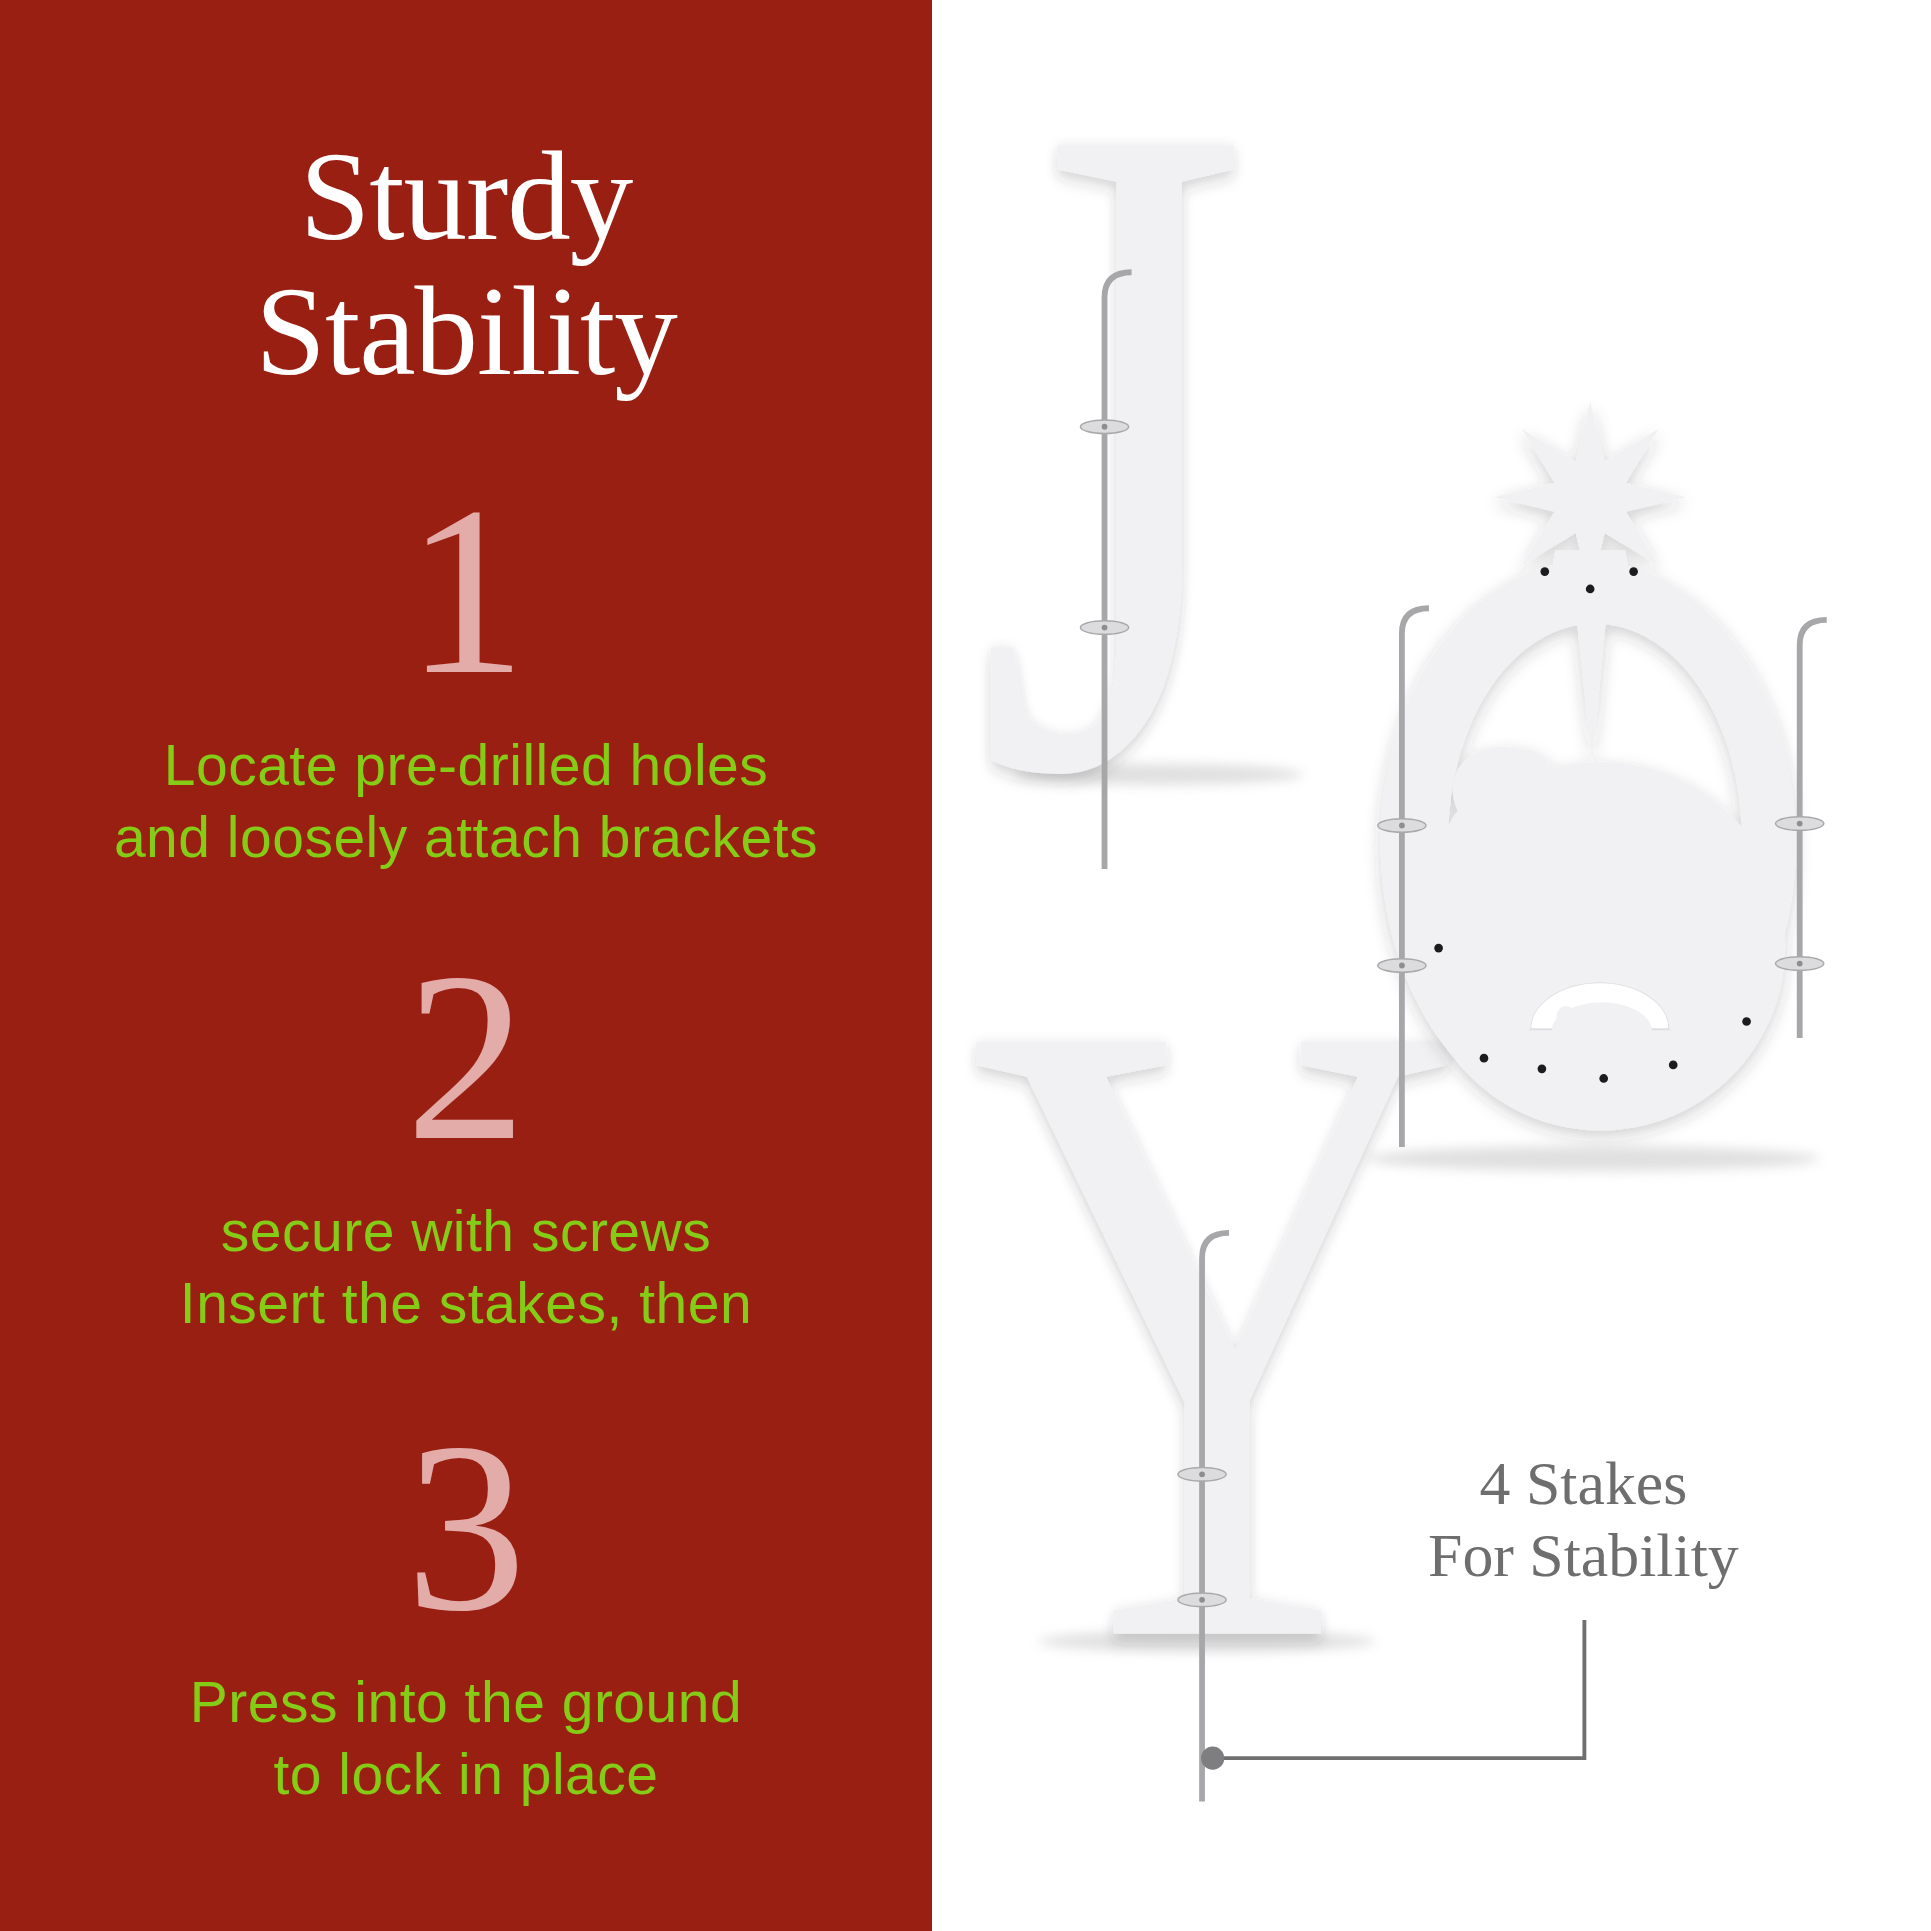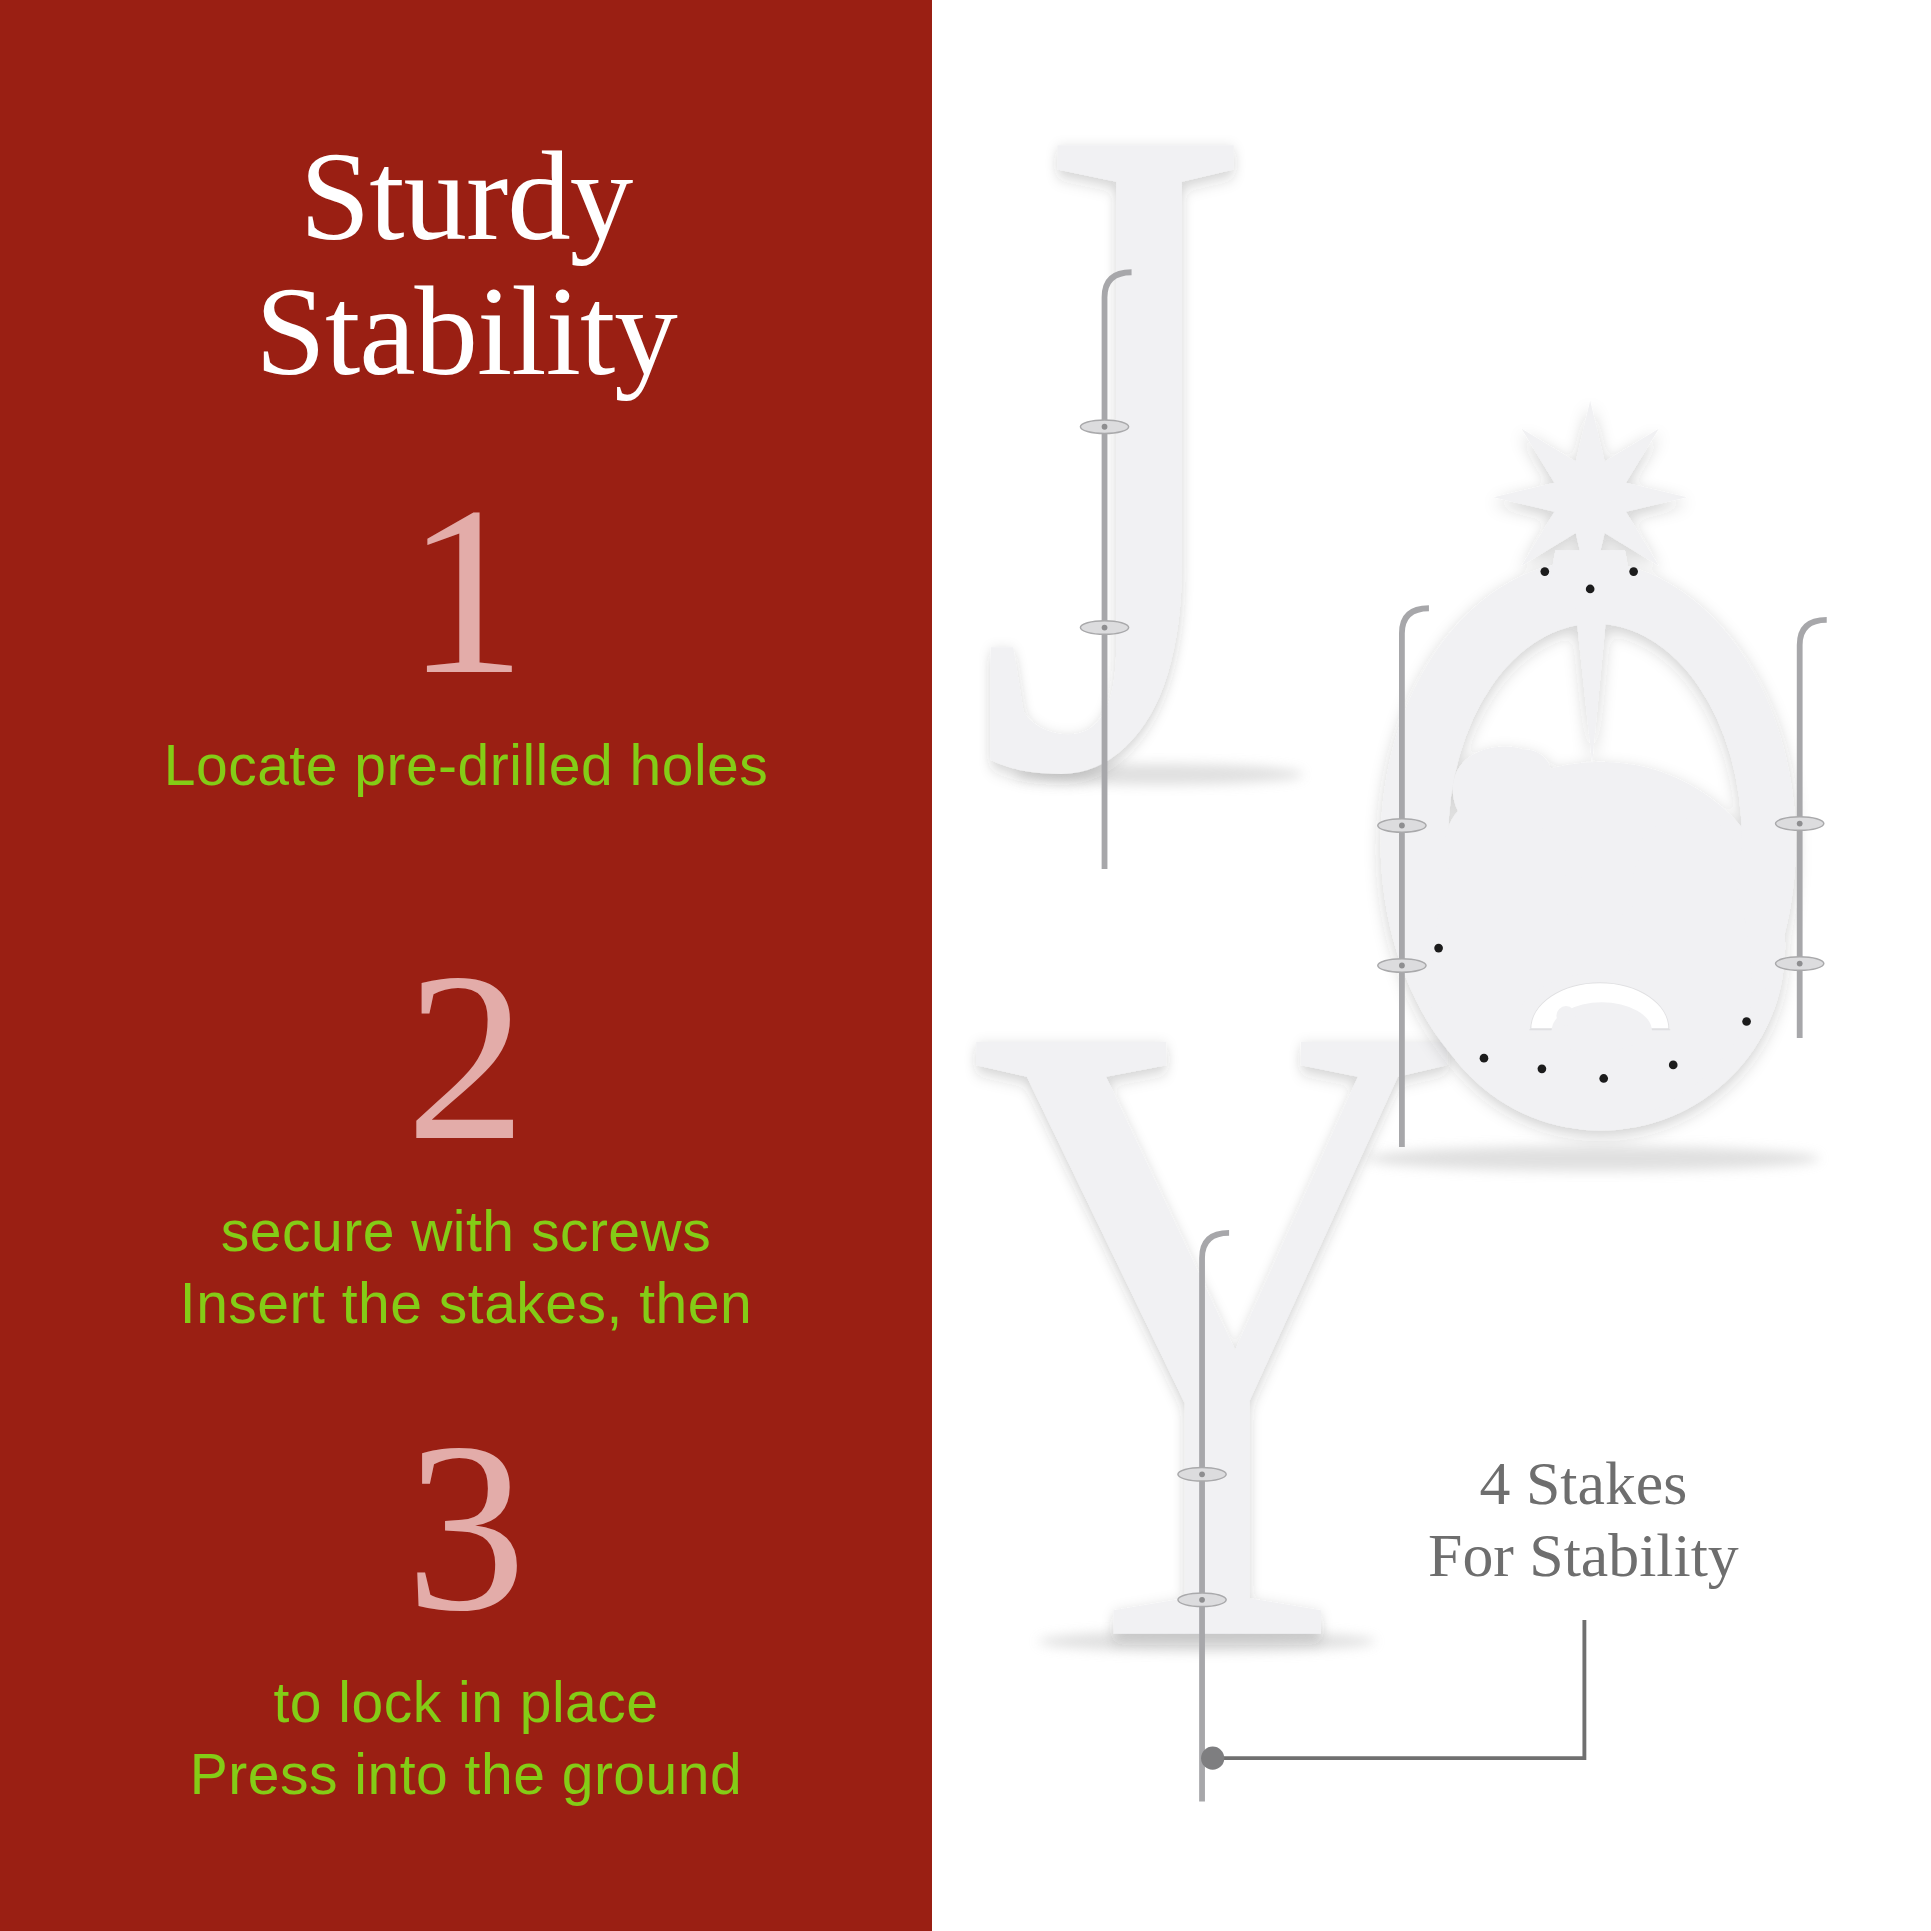--- a/index.html
+++ b/index.html
@@ -32,36 +32,37 @@
   <div class="left-panel">
     <div class="title">
       <div>Sturdy</div>
       <div>Stability</div>
     </div>
 
     <div class="step step-1">
       <div class="num">1</div>
       <div class="txt">
         <div>Locate pre-drilled holes</div>
+        <div>and loosely attach brackets</div>
       </div>
     </div>
 
     <div class="step step-2">
       <div class="num">2</div>
       <div class="txt">
         <div>secure with screws</div>
         <div>Insert the stakes, then</div>
       </div>
     </div>
 
     <div class="step step-3">
       <div class="num">3</div>
       <div class="txt">
+        <div>Press into the ground</div>
         <div>to lock in place</div>
-        <div>Press into the ground</div>
       </div>
     </div>
   </div>
 
   <svg class="scene" viewBox="0 0 2000 2000">
     <defs>
       <filter id="soft" x="-20%" y="-20%" width="140%" height="140%">
         <feDropShadow dx="0" dy="6" stdDeviation="8" flood-color="#3a3a3a" flood-opacity="0.22"></feDropShadow>
       </filter>
       <filter id="blurf" x="-50%" y="-50%" width="200%" height="200%">

